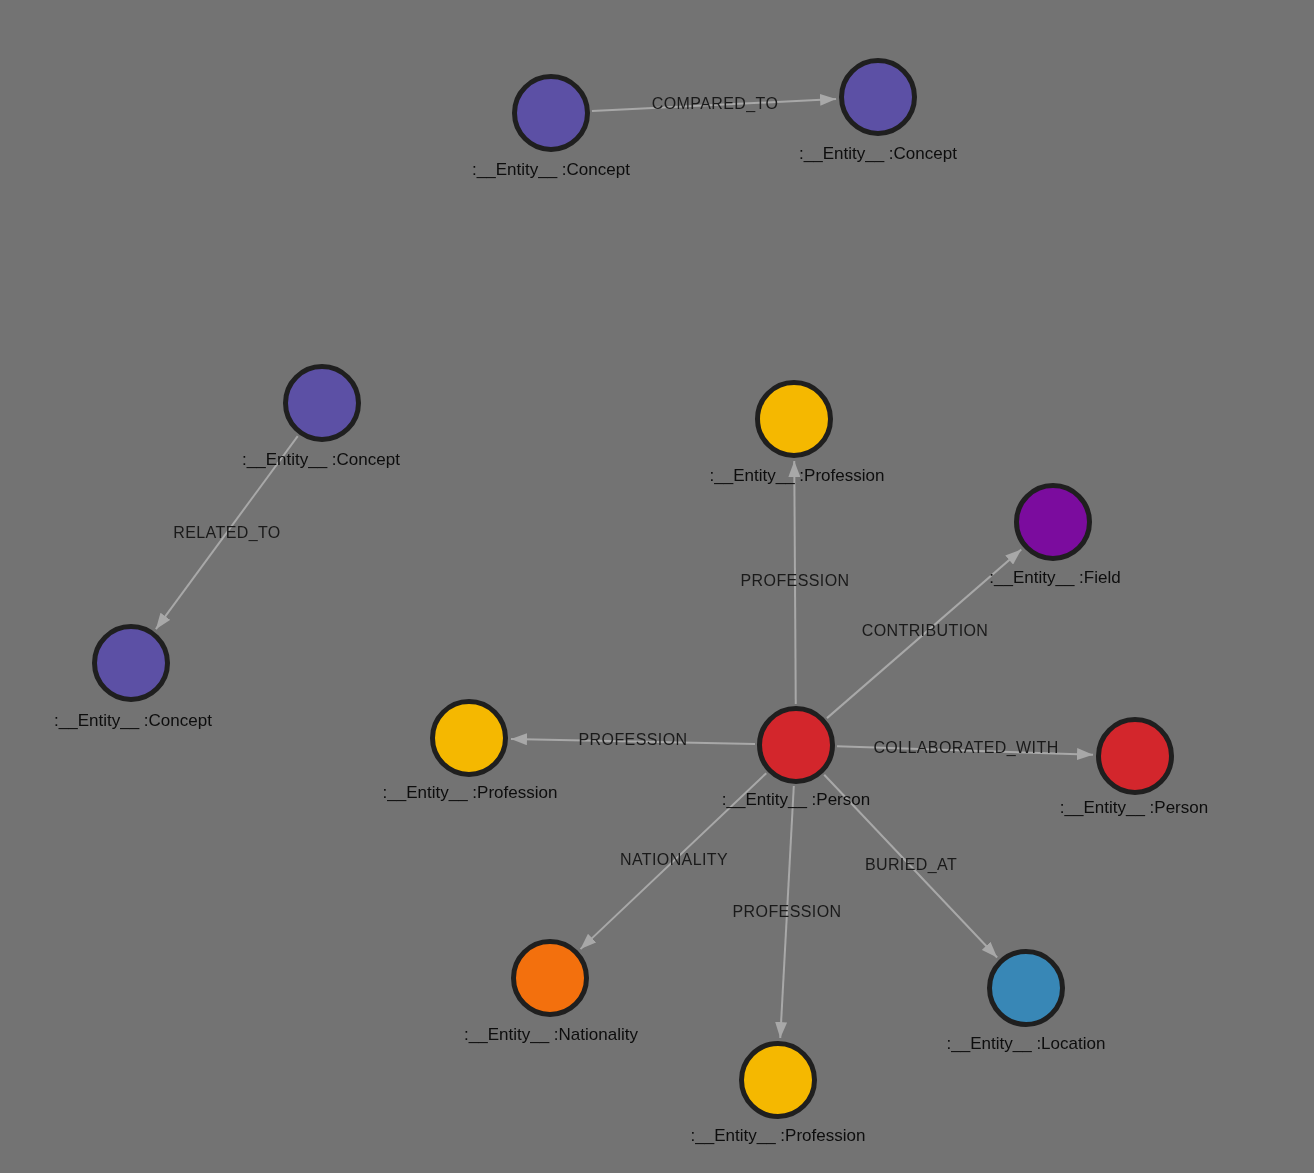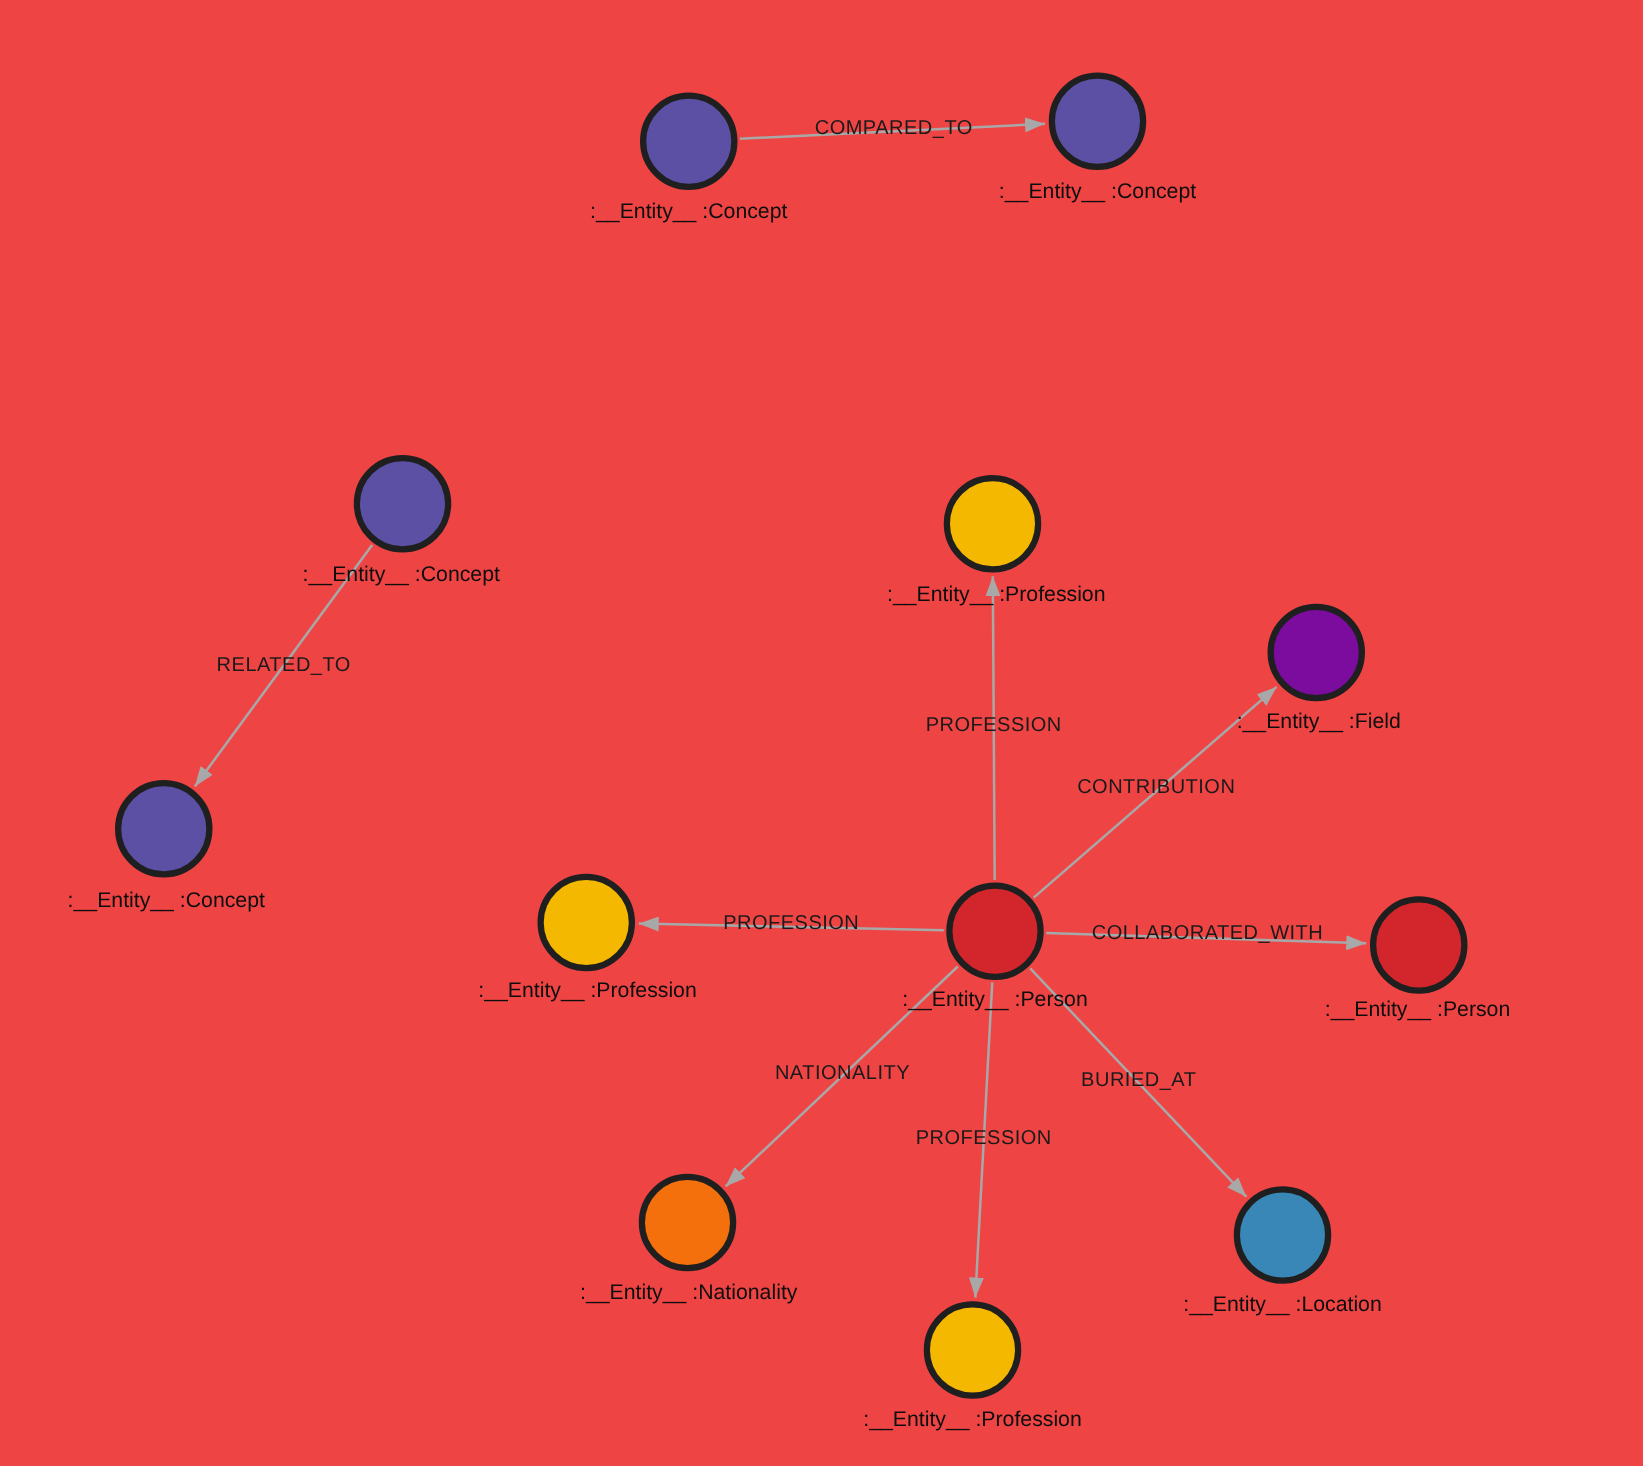--- a/index.html
+++ b/index.html
@@ -8,21 +8,21 @@
     background: #ffffff;
     width: 1314px;
     height: 1173px;
     overflow: hidden;
     font-family: "Liberation Sans", sans-serif;
   }
   .stage {
     position: relative;
     width: 1314px;
     height: 1173px;
-    background: #ef4444;
+    background: #737373;
   }
   svg { display: block; }
   .edge-line {
     stroke-width: 2px;
     fill: none;
   }
   .edge-label {
     font-family: "Liberation Sans", sans-serif;
     font-weight: 400;
     letter-spacing: 0.4px;

